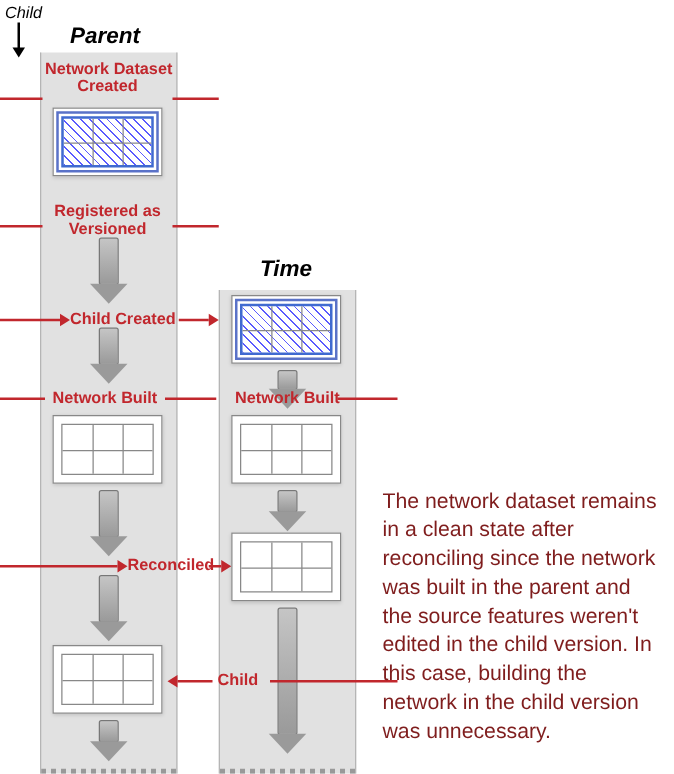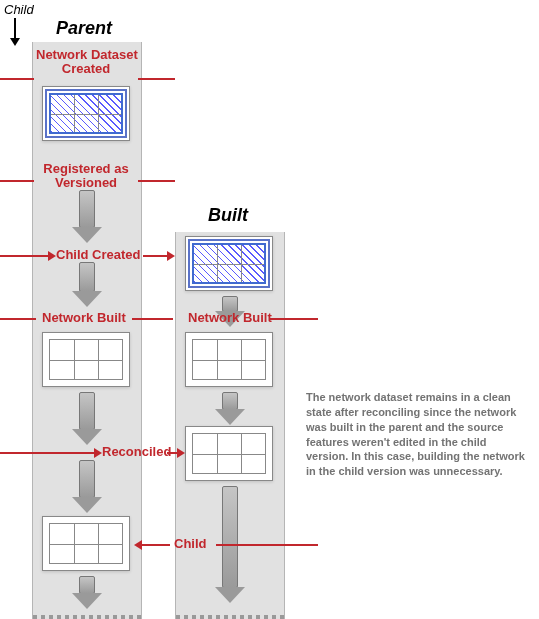--- a/index.html
+++ b/index.html
@@ -125,34 +125,33 @@
     position: absolute;
     top: -4px;
     width: 0; height: 0;
     border-top: 5px solid transparent;
     border-bottom: 5px solid transparent;
   }
   .red-line.arrow-r::after { right: -8px; border-left: 8px solid #c1272d; }
   .red-line.arrow-l::after { left: -8px; border-right: 8px solid #c1272d; }
   .explain {
     position: absolute;
-    font-size: 11px;
-    color: #737373;
+    font-size: 17px;
+    color: #7f1d1d;
     line-height: 1.35;
-    font-weight: bold;
   }
 </style>
 </head>
 <body>
 
 <div class="time-label">Child</div>
 <div class="time-arrow"></div>
 
 <div class="col-head" style="left:56px; top:18px;">Parent</div>
-<div class="col-head" style="left:208px; top:205px;">Built</div>
+<div class="col-head" style="left:208px; top:205px;">Time</div>
 
 <div class="column" style="left:32px;"></div>
 
 <div class="column child" style="left:175px;"></div>
 
 <div class="red-label" style="left:36px; top:48px; width:100px; line-height:1.05;">Network Dataset<br>Created</div>
 <div class="red-line" style="left:0px; top:78px; width:34px;"></div>
 <div class="red-line" style="left:138px; top:78px; width:37px;"></div>
 
 <div class="grid-box hatched" style="left:42px; top:86px;">

